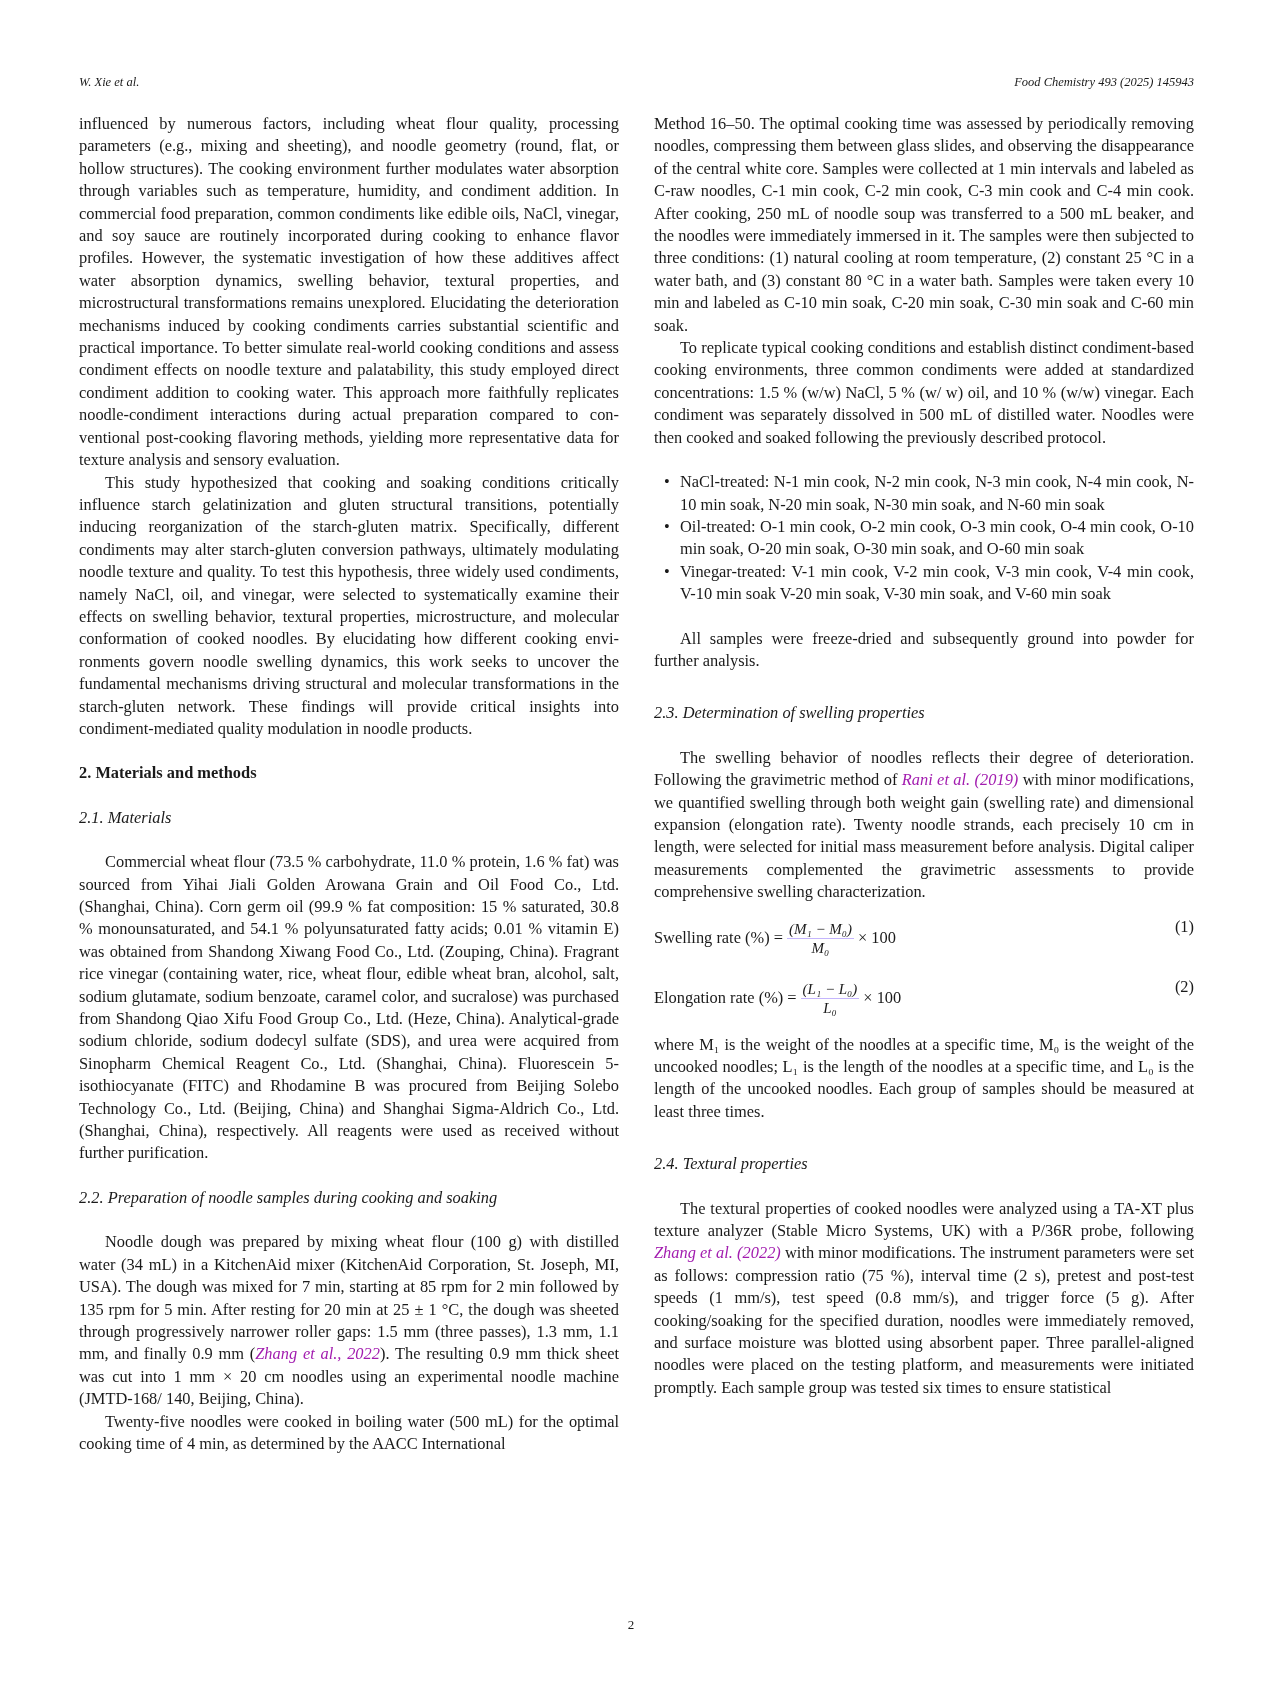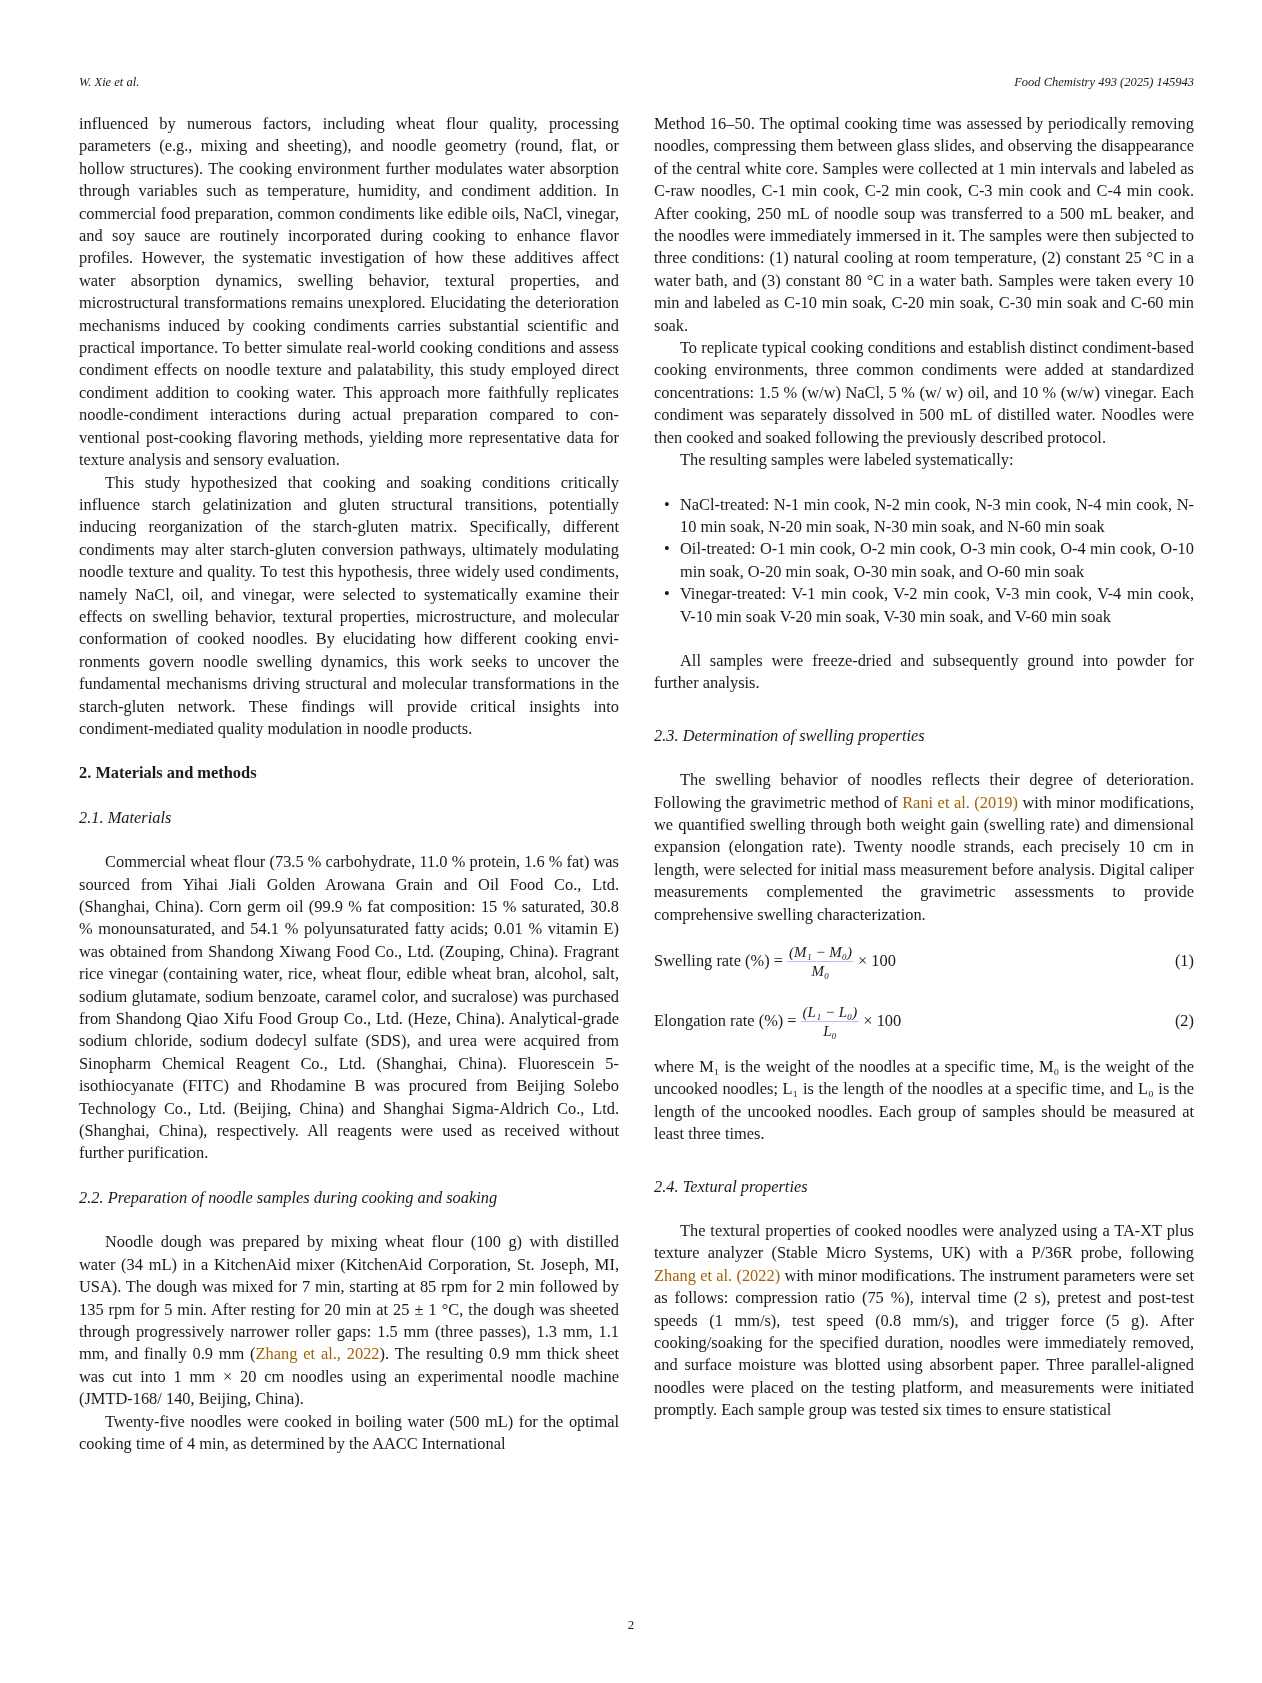--- a/index.html
+++ b/index.html
@@ -9,25 +9,25 @@
   .header-right { position: absolute; right: 68px; top: 75px; font-size: 12.5px; font-style: italic; }
   .col { position: absolute; top: 113px; width: 540px; font-size: 16.4px; line-height: 22.4px; }
   .col-left { left: 79px; }
   .col-right { left: 654px; }
   p { margin: 0; text-align: justify; hyphens: manual; }
   p.ind { text-indent: 26px; }
   .sec-title { font-weight: bold; font-size: 16.4px; margin: 22px 0 0 0; }
   .sub-title { font-style: italic; margin: 22px 0 0 0; }
   .sub-title + p, .sec-title + .sub-title { margin-top: 22px; }
   .spacer { height: 22px; }
-  a.cite { color: #a16207; text-decoration: none; }
+  a.cite { color: #a21caf; text-decoration: none; font-style: italic; }
   ul.bullets { margin: 22px 0 22px 0; padding: 0 0 0 26px; list-style: none; }
   ul.bullets li { position: relative; text-align: justify; }
   ul.bullets li::before { content: "\2022"; position: absolute; left: -16px; }
-  .eq { display: flex; align-items: center; justify-content: space-between; margin: 1px 0; height: 46px; }
+  .eq { display: flex; justify-content: space-between; margin: 1px 0; height: 46px; }
   .eq-body { display: flex; align-items: center; }
   .frac { display: inline-flex; flex-direction: column; align-items: center; margin: 0 4px; font-size: 15px; line-height: 18px; }
   .frac .num { border-bottom: 1px solid #c4b5fd; padding: 0 2px; font-style: italic; }
   .frac .den { font-style: italic; }
   .page-num { position: absolute; left: 0; right: 0; top: 1617px; text-align: center; font-size: 13px; }
 </style>
 </head>
 <body>
 
 <div class="header-left">W. Xie et al.</div>
@@ -44,21 +44,20 @@
 
   <div class="sub-title">2.2.  Preparation of noodle samples during cooking and soaking</div>
   <div class="spacer"></div>
   <p class="ind"><span>Noodle dough was prepared by mixing wheat flour (100 g) with distilled water (34 mL) in a KitchenAid mixer (KitchenAid Corporation, St. Joseph, MI, USA). The dough was mixed for 7 min, starting at 85 rpm for 2 min followed by 135 rpm for 5 min. After resting for 20 min at 25 ± 1 °C, the dough was sheeted through progressively narrower roller gaps: 1.5 mm (three passes), 1.3 mm, 1.1 mm, and finally 0.9 mm (</span><a class="cite">Zhang et al., 2022</a><span>). The resulting 0.9 mm thick sheet was cut into 1 mm × 20 cm noodles using an experimental noodle machine (JMTD-168/ 140, Beijing, China).</span></p>
   <p class="ind">Twenty-five noodles were cooked in boiling water (500 mL) for the optimal cooking time of 4 min, as determined by the AACC International</p>
 </div>
 
 <div class="col col-right">
   <p>Method 16–50. The optimal cooking time was assessed by periodically removing noodles, compressing them between glass slides, and observing the disappearance of the central white core. Samples were collected at 1 min intervals and labeled as C-raw noodles, C-1 min cook, C-2 min cook, C-3 min cook and C-4 min cook. After cooking, 250 mL of noodle soup was transferred to a 500 mL beaker, and the noodles were immediately immersed in it. The samples were then subjected to three conditions: (1) natural cooling at room temperature, (2) constant 25 °C in a water bath, and (3) constant 80 °C in a water bath. Samples were taken every 10 min and labeled as C-10 min soak, C-20 min soak, C-30 min soak and C-60 min soak.</p>
   <p class="ind">To replicate typical cooking conditions and establish distinct condiment-based cooking environments, three common condiments were added at standardized concentrations: 1.5 % (w/w) NaCl, 5 % (w/ w) oil, and 10 % (w/w) vinegar. Each condiment was separately dis­solved in 500 mL of distilled water. Noodles were then cooked and soaked following the previously described protocol.</p>
-  <p class="ind">The resulting samples were labeled systematically:</p>
   <ul class="bullets">
     <li>NaCl-treated: N-1 min cook, N-2 min cook, N-3 min cook, N-4 min cook, N-10 min soak, N-20 min soak, N-30 min soak, and N-60 min soak</li>
     <li>Oil-treated: O-1 min cook, O-2 min cook, O-3 min cook, O-4 min cook, O-10 min soak, O-20 min soak, O-30 min soak, and O-60 min soak</li>
     <li>Vinegar-treated: V-1 min cook, V-2 min cook, V-3 min cook, V-4 min cook, V-10 min soak V-20 min soak, V-30 min soak, and V-60 min soak</li>
   </ul>
   <p class="ind">All samples were freeze-dried and subsequently ground into powder for further analysis.</p>
 
   <div class="sub-title" style="margin-top:30px">2.3.  Determination of swelling properties</div>
   <div class="spacer"></div>
   <p class="ind"><span>The swelling behavior of noodles reflects their degree of deteriora­tion. Following the gravimetric method of </span><a class="cite">Rani et al. (2019)</a><span> with minor modifications, we quantified swelling through both weight gain (swelling rate) and dimensional expansion (elongation rate). Twenty noodle strands, each precisely 10 cm in length, were selected for initial mass measurement before analysis. Digital caliper measurements com­plemented the gravimetric assessments to provide comprehensive swelling characterization.</span></p>

